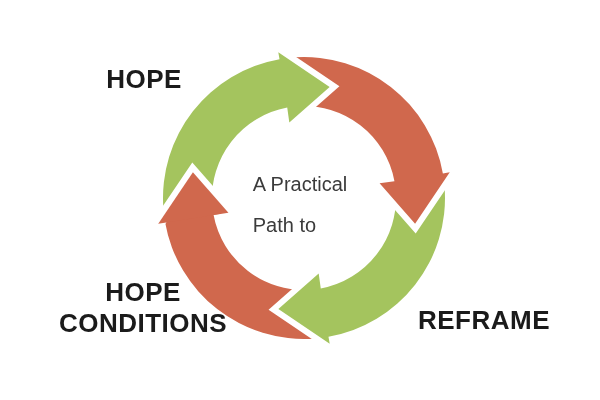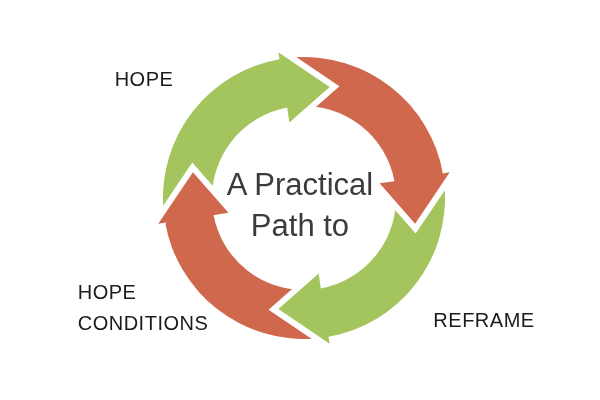--- a/index.html
+++ b/index.html
@@ -23,37 +23,37 @@
     stroke: #ffffff;
     stroke-width: 12;
     fill: none;
     stroke-linejoin: miter;
     stroke-miterlimit: 8;
     stroke-linecap: butt;
   }
   .step-label {
     position: absolute;
     transform: translate(-50%, -50%);
-    font-weight: 400;
-    font-size: 20px;
+    font-weight: 700;
+    font-size: 26px;
     letter-spacing: 0.5px;
     color: #1b1b1b;
     white-space: nowrap;
+    text-align: center;
     line-height: 31px;
   }
   .label-hope  { left: 144px; top: 79px; }
   .label-learn { left: 460px; top: 74px; }
   .label-reframe { left: 484px; top: 320px; }
   .label-life-conditions { left: 143px; top: 308px; }
   .center-title {
     position: absolute;
     left: 300px; top: 205px;
     transform: translate(-50%, -50%);
-    text-align: center;
-    font-size: 31px;
+    font-size: 20px;
     line-height: 41px;
     color: #3b3b3b;
     white-space: nowrap;
   }
 </style>
 </head>
 <body>
 
 <div class="stage">
 

